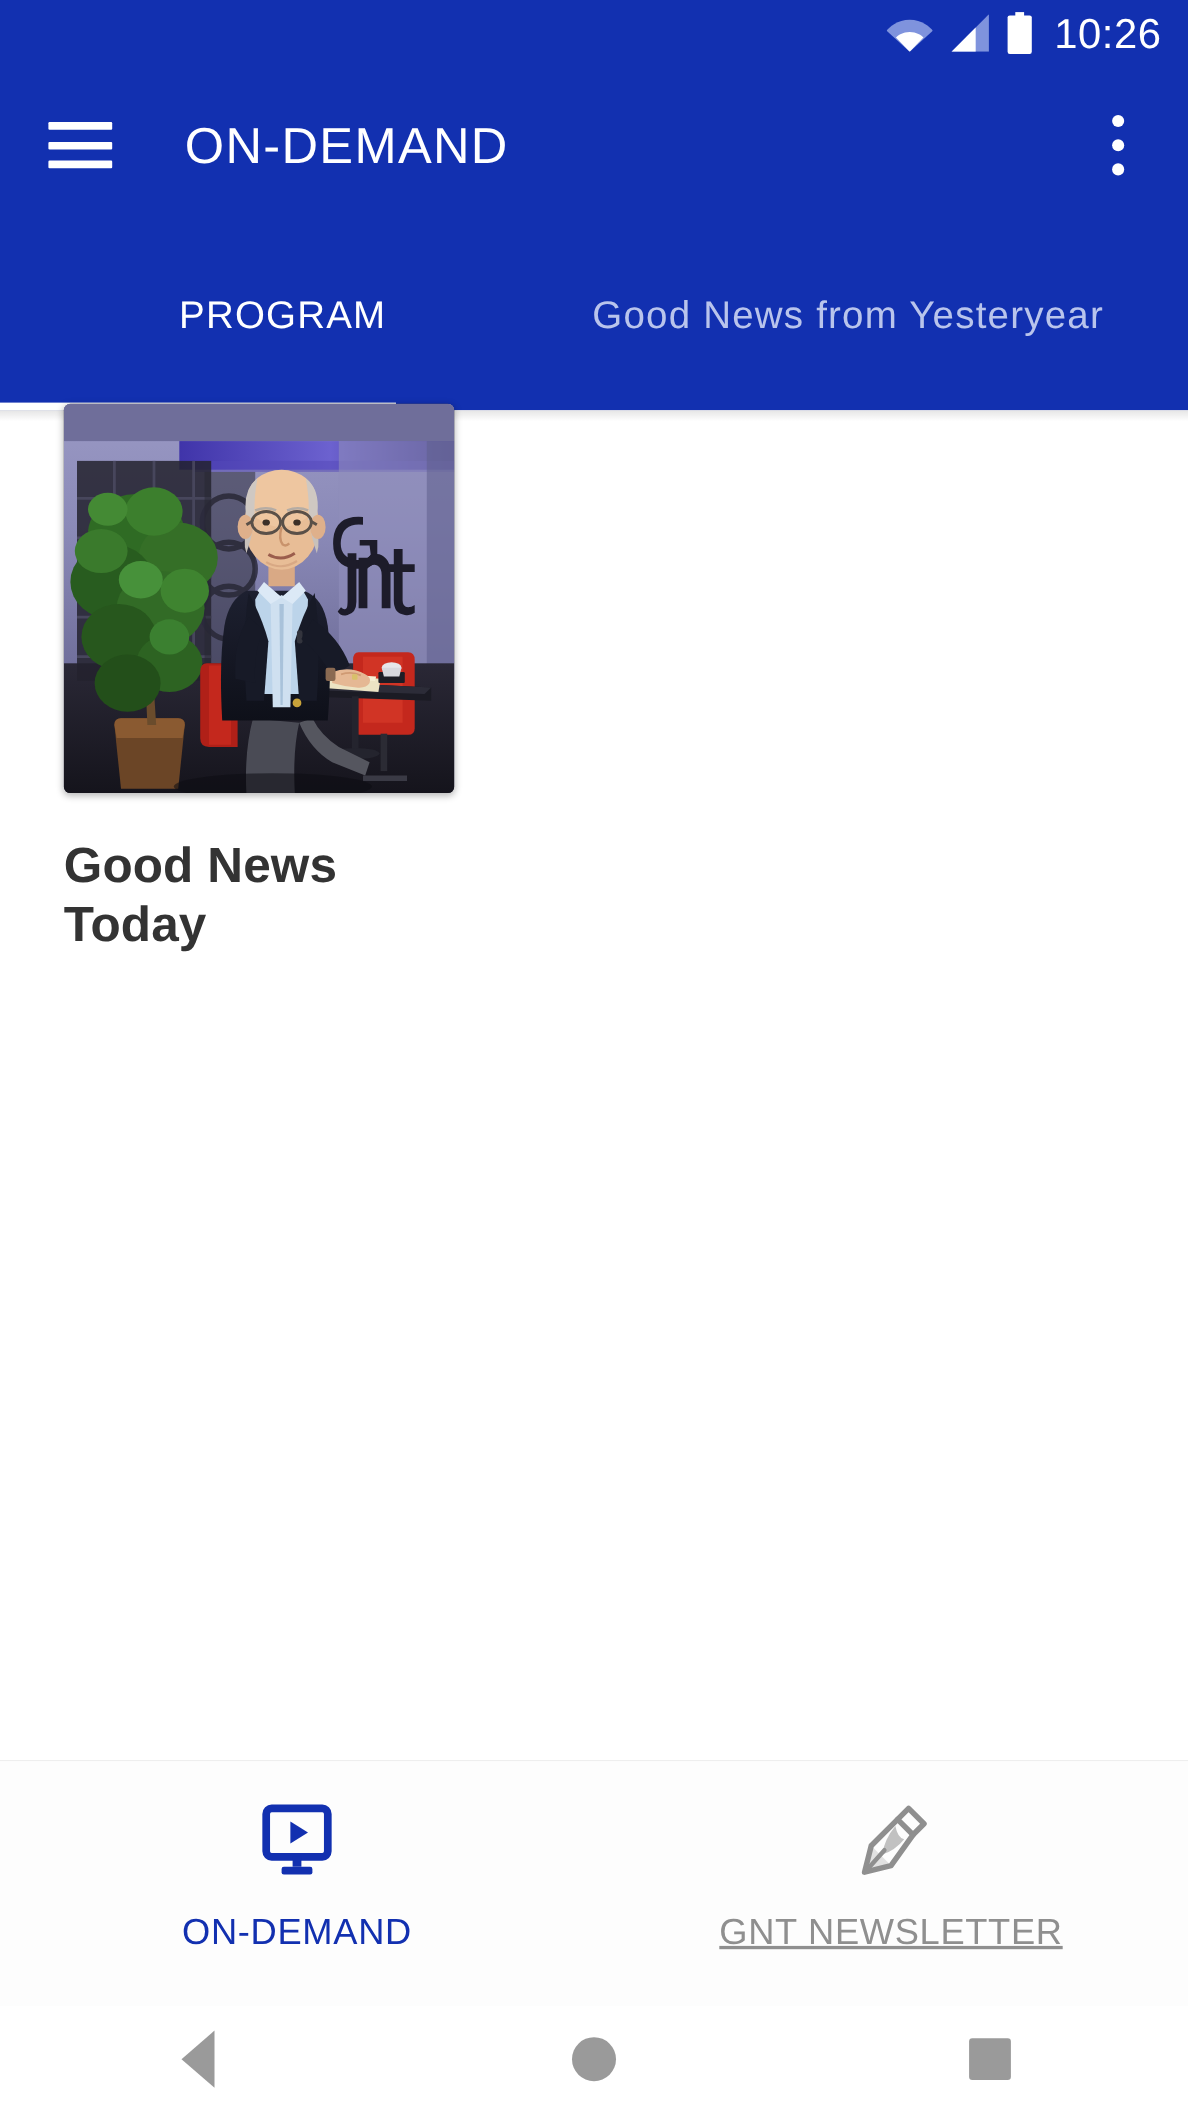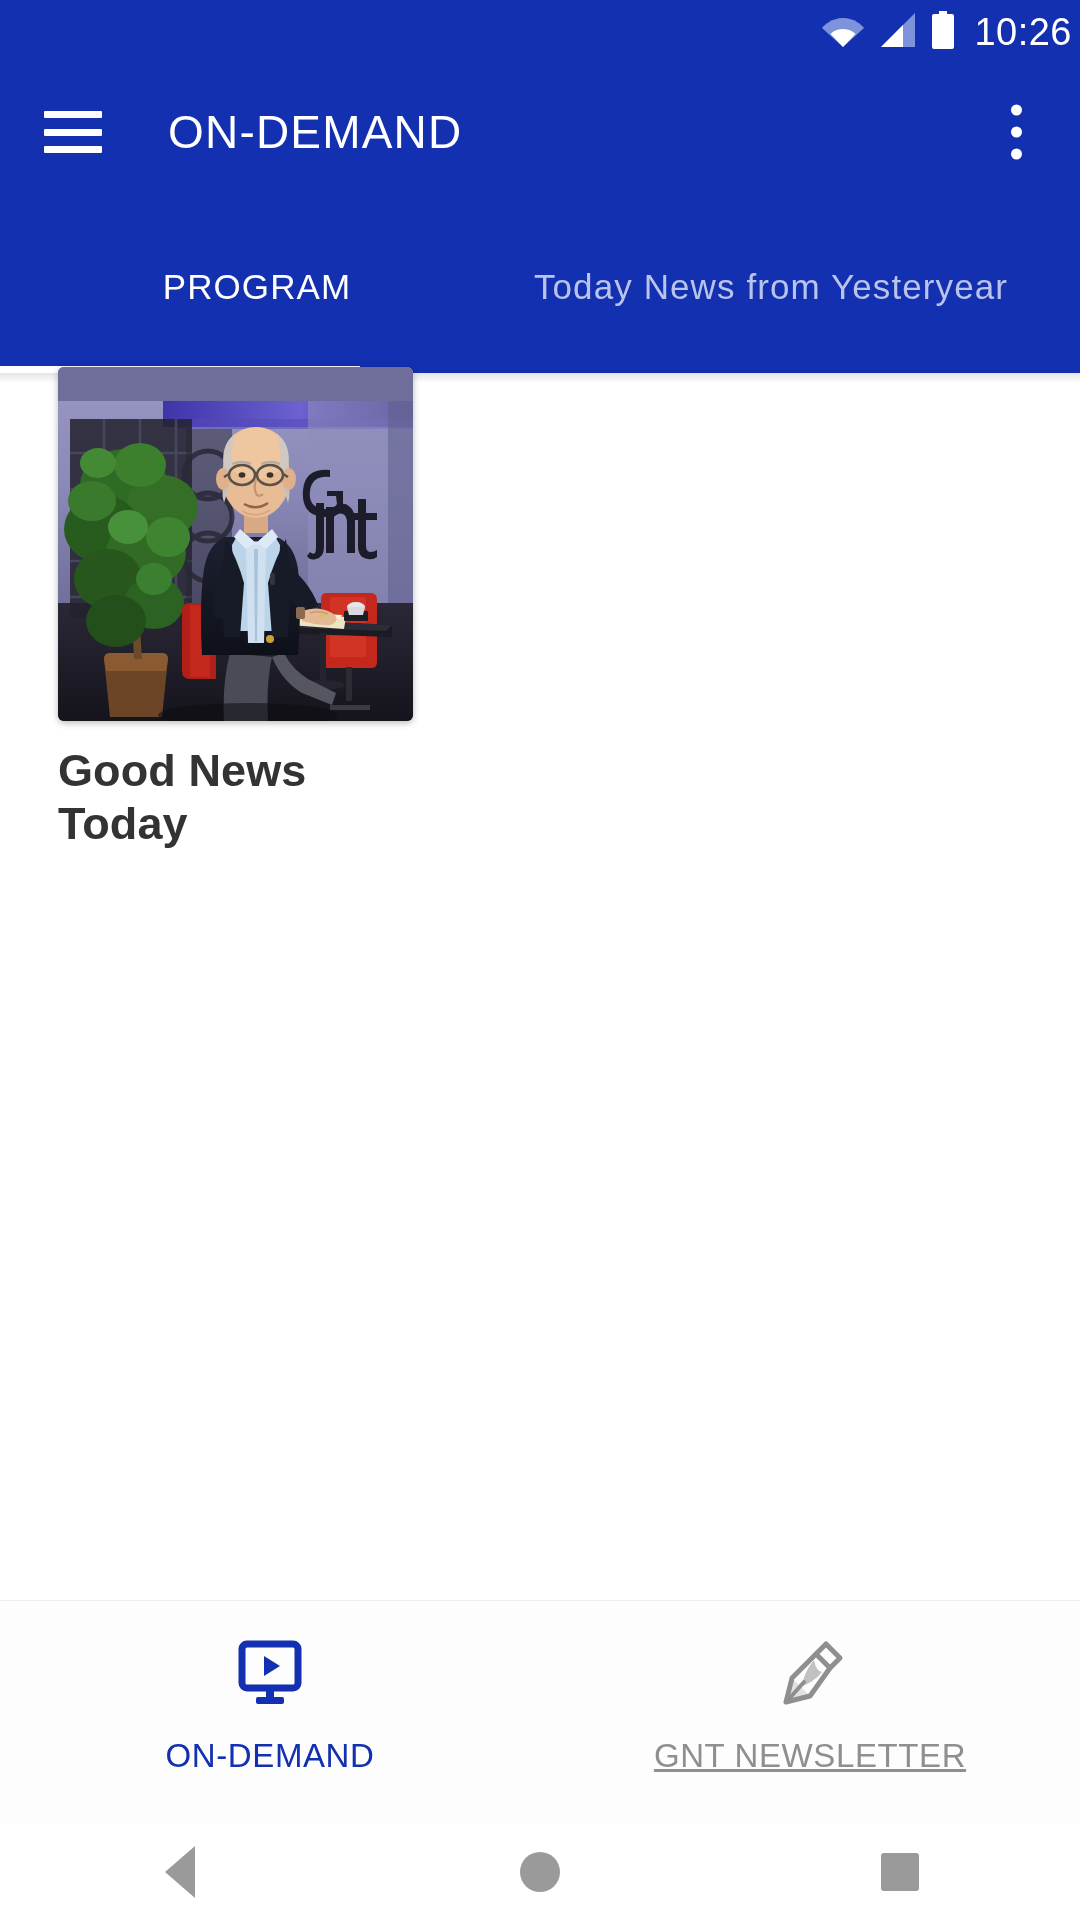--- a/index.html
+++ b/index.html
@@ -13,21 +13,21 @@
   
   .header {
     position:absolute; left:0; top:0; width:1080px; height:373px;
     background:#1230B0;
   }
 
   
   .statusbar {
     position:absolute; left:0; top:0; width:1080px; height:64px;
     display:flex; align-items:center; justify-content:flex-end;
-    padding-right:8px;
+    padding-right:24px;
   }
   .sb-icons { display:flex; align-items:center; gap:13px; }
   .sb-time {
     color:#ffffff; font-size:38px; letter-spacing:0.5px;
     margin-left:18px; line-height:1;
   }
 
   
   .appbar {
     position:absolute; left:0; top:64px; width:1080px; height:136px;
@@ -80,21 +80,21 @@
     position:absolute; left:58px; top:-6px; width:360px;
   }
   .thumb {
     position:relative; width:355px; height:354px;
     border-radius:6px; overflow:hidden;
     box-shadow:0 2px 7px rgba(0,0,0,0.28);
     background:#4a4a62;
   }
   .thumb svg { display:block; width:355px; height:354px; }
   .card-title {
-    margin-top:24px; font-size:45px; font-weight:bold;
+    margin-top:40px; font-size:45px; font-weight:bold;
     color:#333333; line-height:1.17; letter-spacing:0.1px;
     width:300px;
   }
 
   
   .bottomnav {
     position:absolute; left:0; top:1600px; width:1080px; height:224px;
     background:#fdfdfd; display:flex;
     border-top:1px solid #eeeeee;
   }
@@ -165,21 +165,21 @@
           <i></i>
           <i></i>
       </div>
     </div>
 
     <div class="tabbar">
       <div class="tab active">
         <div class="tab-label">PROGRAM</div>
       </div>
       <div class="tab">
-        <div class="tab-label">Today News from Yesteryear</div>
+        <div class="tab-label">Good News from Yesteryear</div>
       </div>
       <div class="tab-indicator"></div>
     </div>
   </div>
 
   <div class="content">
     <div class="content-shadow"></div>
 
     <div class="card">
       <div class="thumb">

